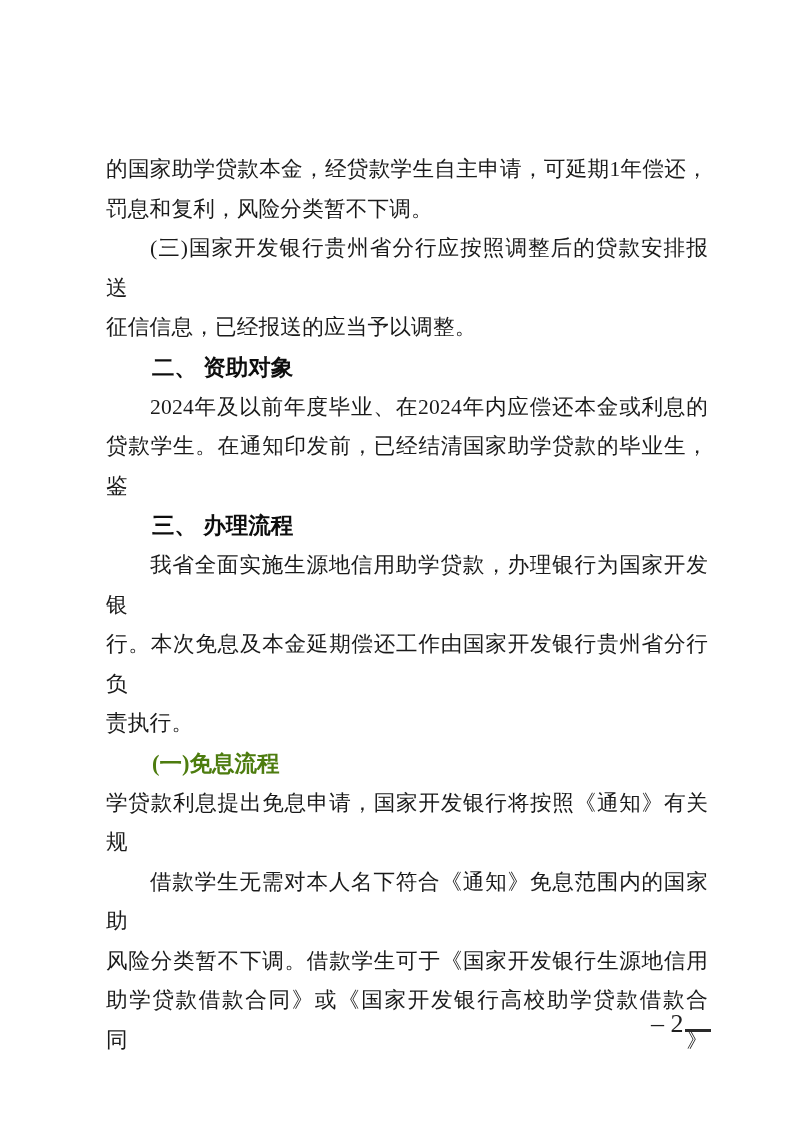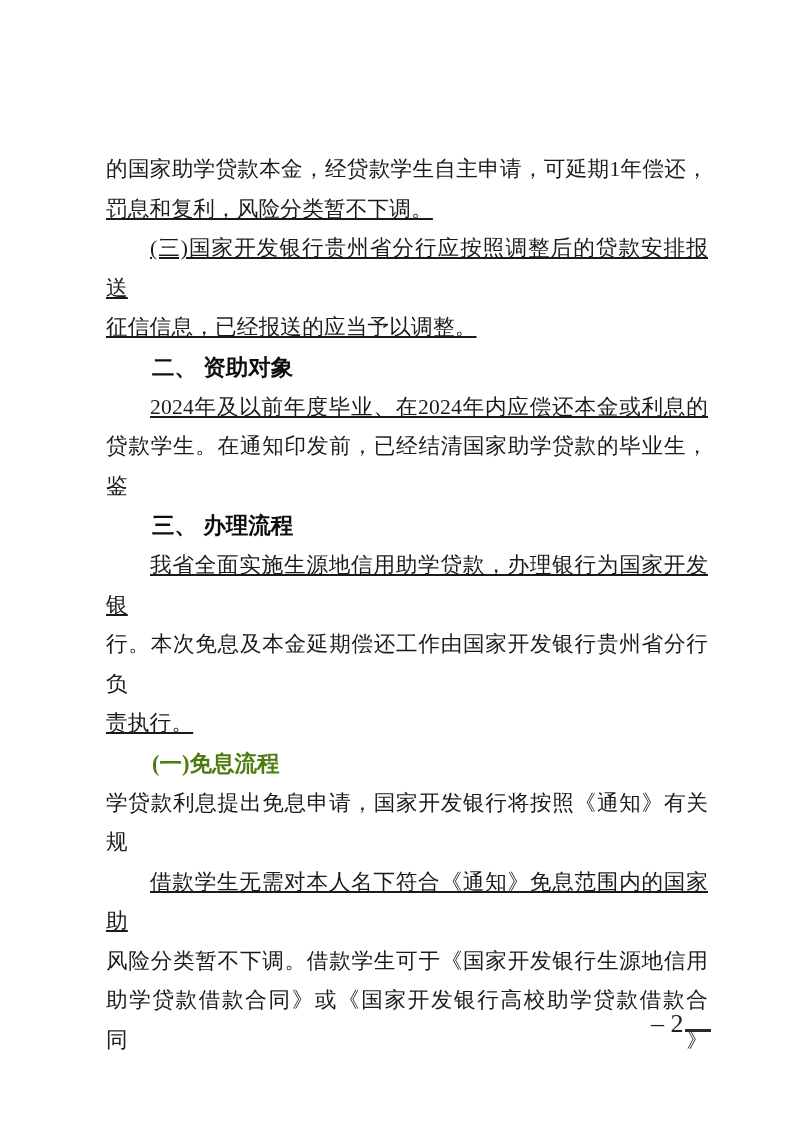--- a/index.html
+++ b/index.html
@@ -25,25 +25,23 @@
   .line {
     font-size: 21.6px;
     line-height: 39.6px;
     text-align: justify;
     text-align-last: justify;
     white-space: normal;
     letter-spacing: 0.2px;
   }
   .line.last {
     text-align-last: left;
-    text-decoration: underline;
   }
   .line.indent {
     text-indent: 44px;
-    text-decoration: underline;
   }
   .heading {
     font-family: "Liberation Sans", "DejaVu Sans", sans-serif;
     font-weight: 700;
     font-size: 22.5px;
     line-height: 39.6px;
     text-indent: 46px;
     text-align: right;
     text-align-last: left;
     color: #0d0d0d;

